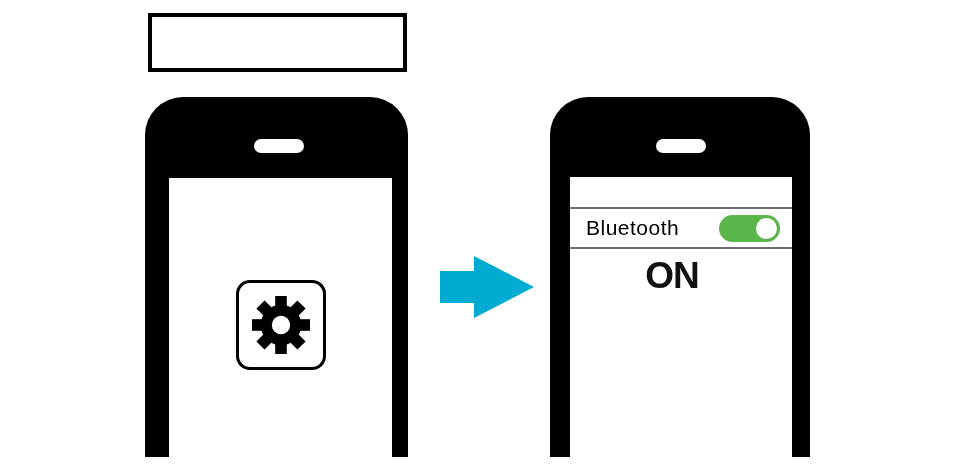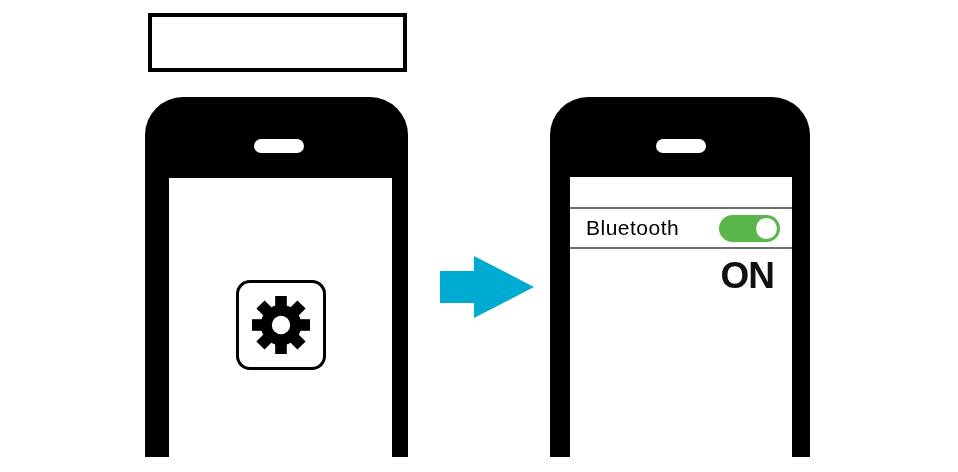--- a/index.html
+++ b/index.html
@@ -107,21 +107,21 @@
     position: absolute;
     right: 3px; top: 3px;
     width: 21px; height: 21px;
     background: #ffffff;
     border-radius: 50%;
   }
 
   .on-row {
     margin-top: 8px;
     padding-right: 18px;
-    text-align: right;
+    text-align: center;
   }
   .on-text {
     font-size: 37px;
     font-weight: bold;
     color: #111111;
     line-height: 1;
     letter-spacing: -1px;
   }
 </style>
 </head>

